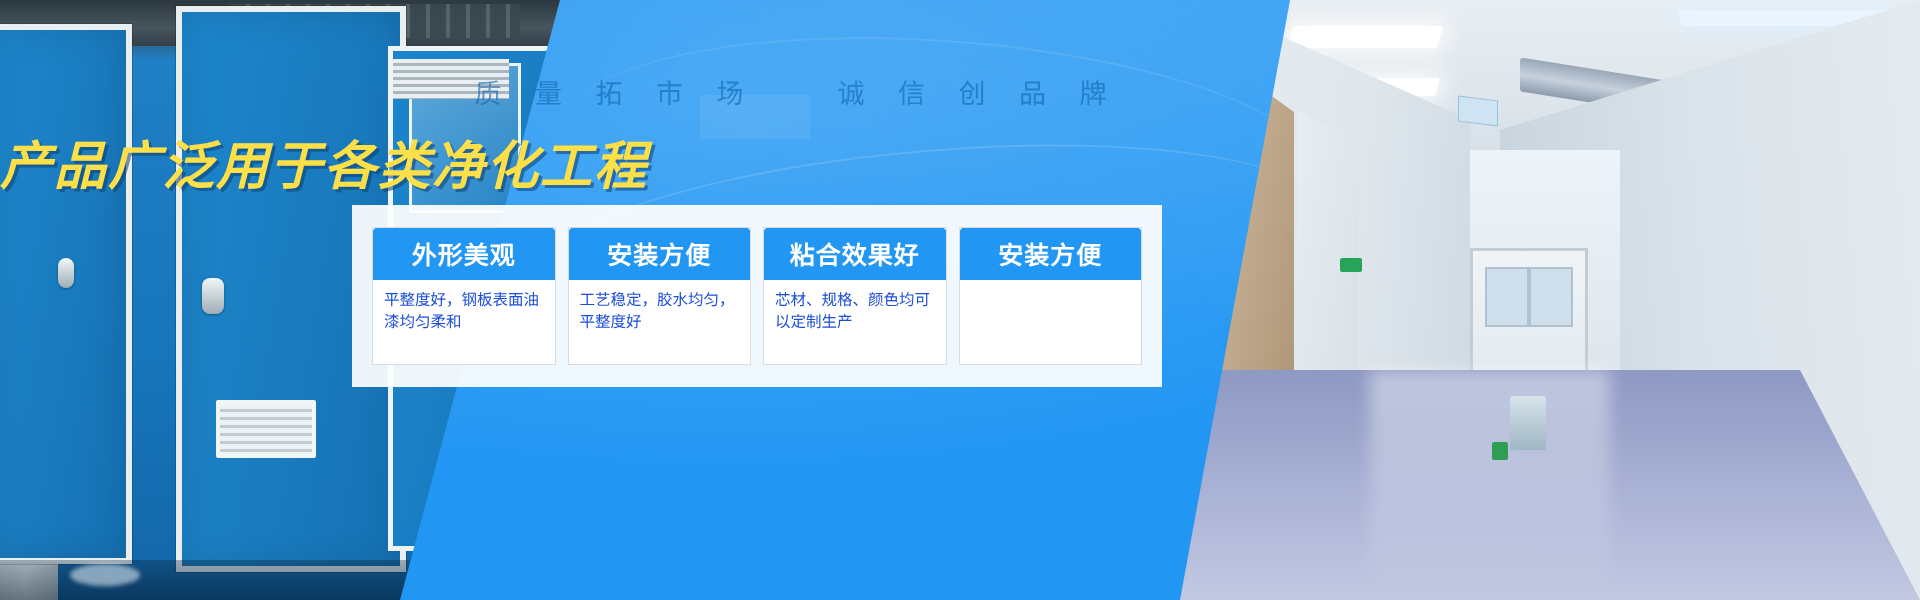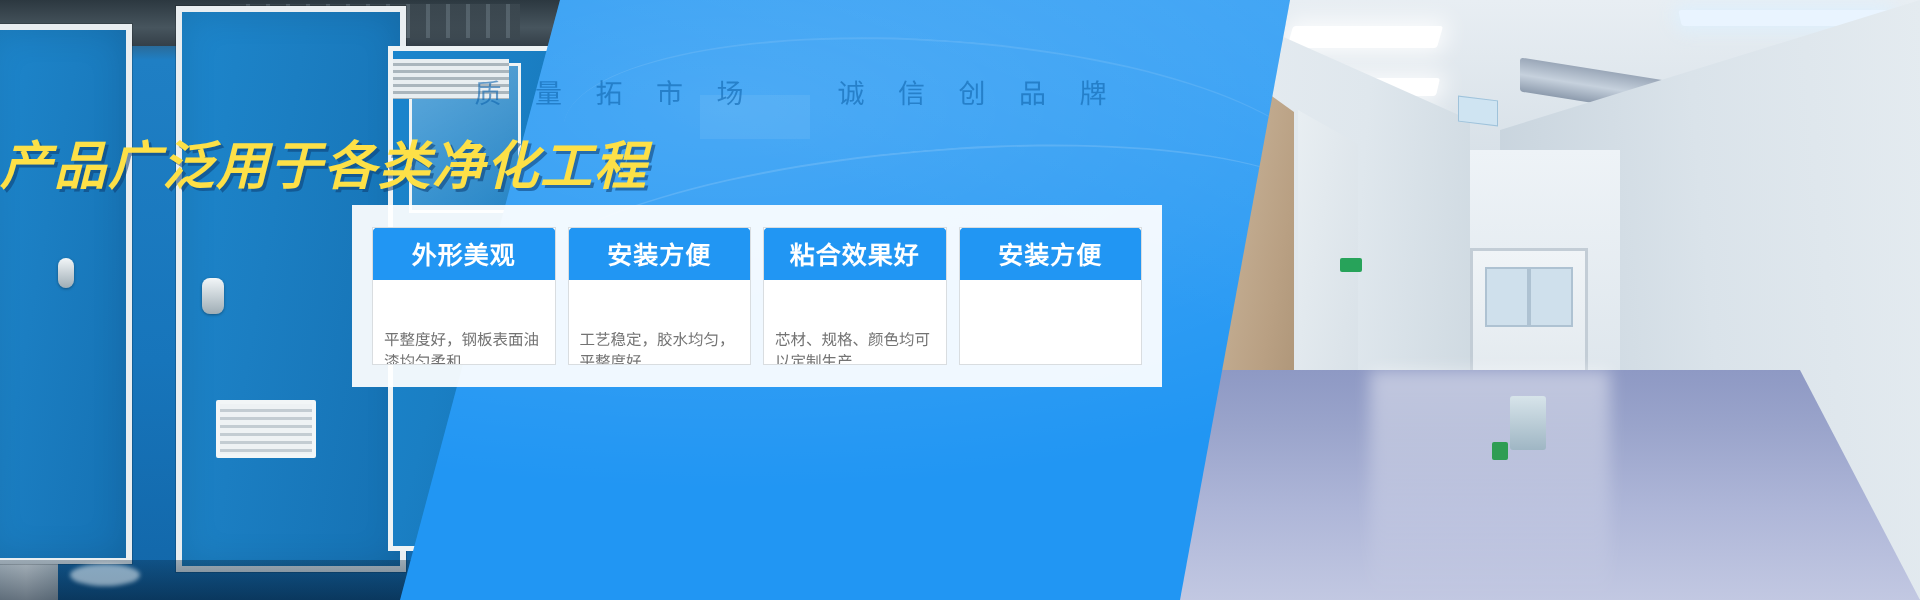--- a/index.html
+++ b/index.html
@@ -257,24 +257,23 @@
     padding:8px 0 9px;
     border-radius:7px 7px 0 0;
     letter-spacing:1px;
     white-space:nowrap;
     margin:-1px -1px 0 -1px;
   }
   .card-body {
     flex:1;
     font-size:15.5px;
     line-height:1.45;
-    color:#737373;
+    color:#1d4ed8;
     padding:9px 11px 0;
     overflow:hidden;
-    margin-top:40px;
   }
 </style>
 </head>
 <body>
 
 <div class="banner">
 
   <div class="photo-left">
     <div class="ceil"></div>
     <div class="cab cab-a"></div>

